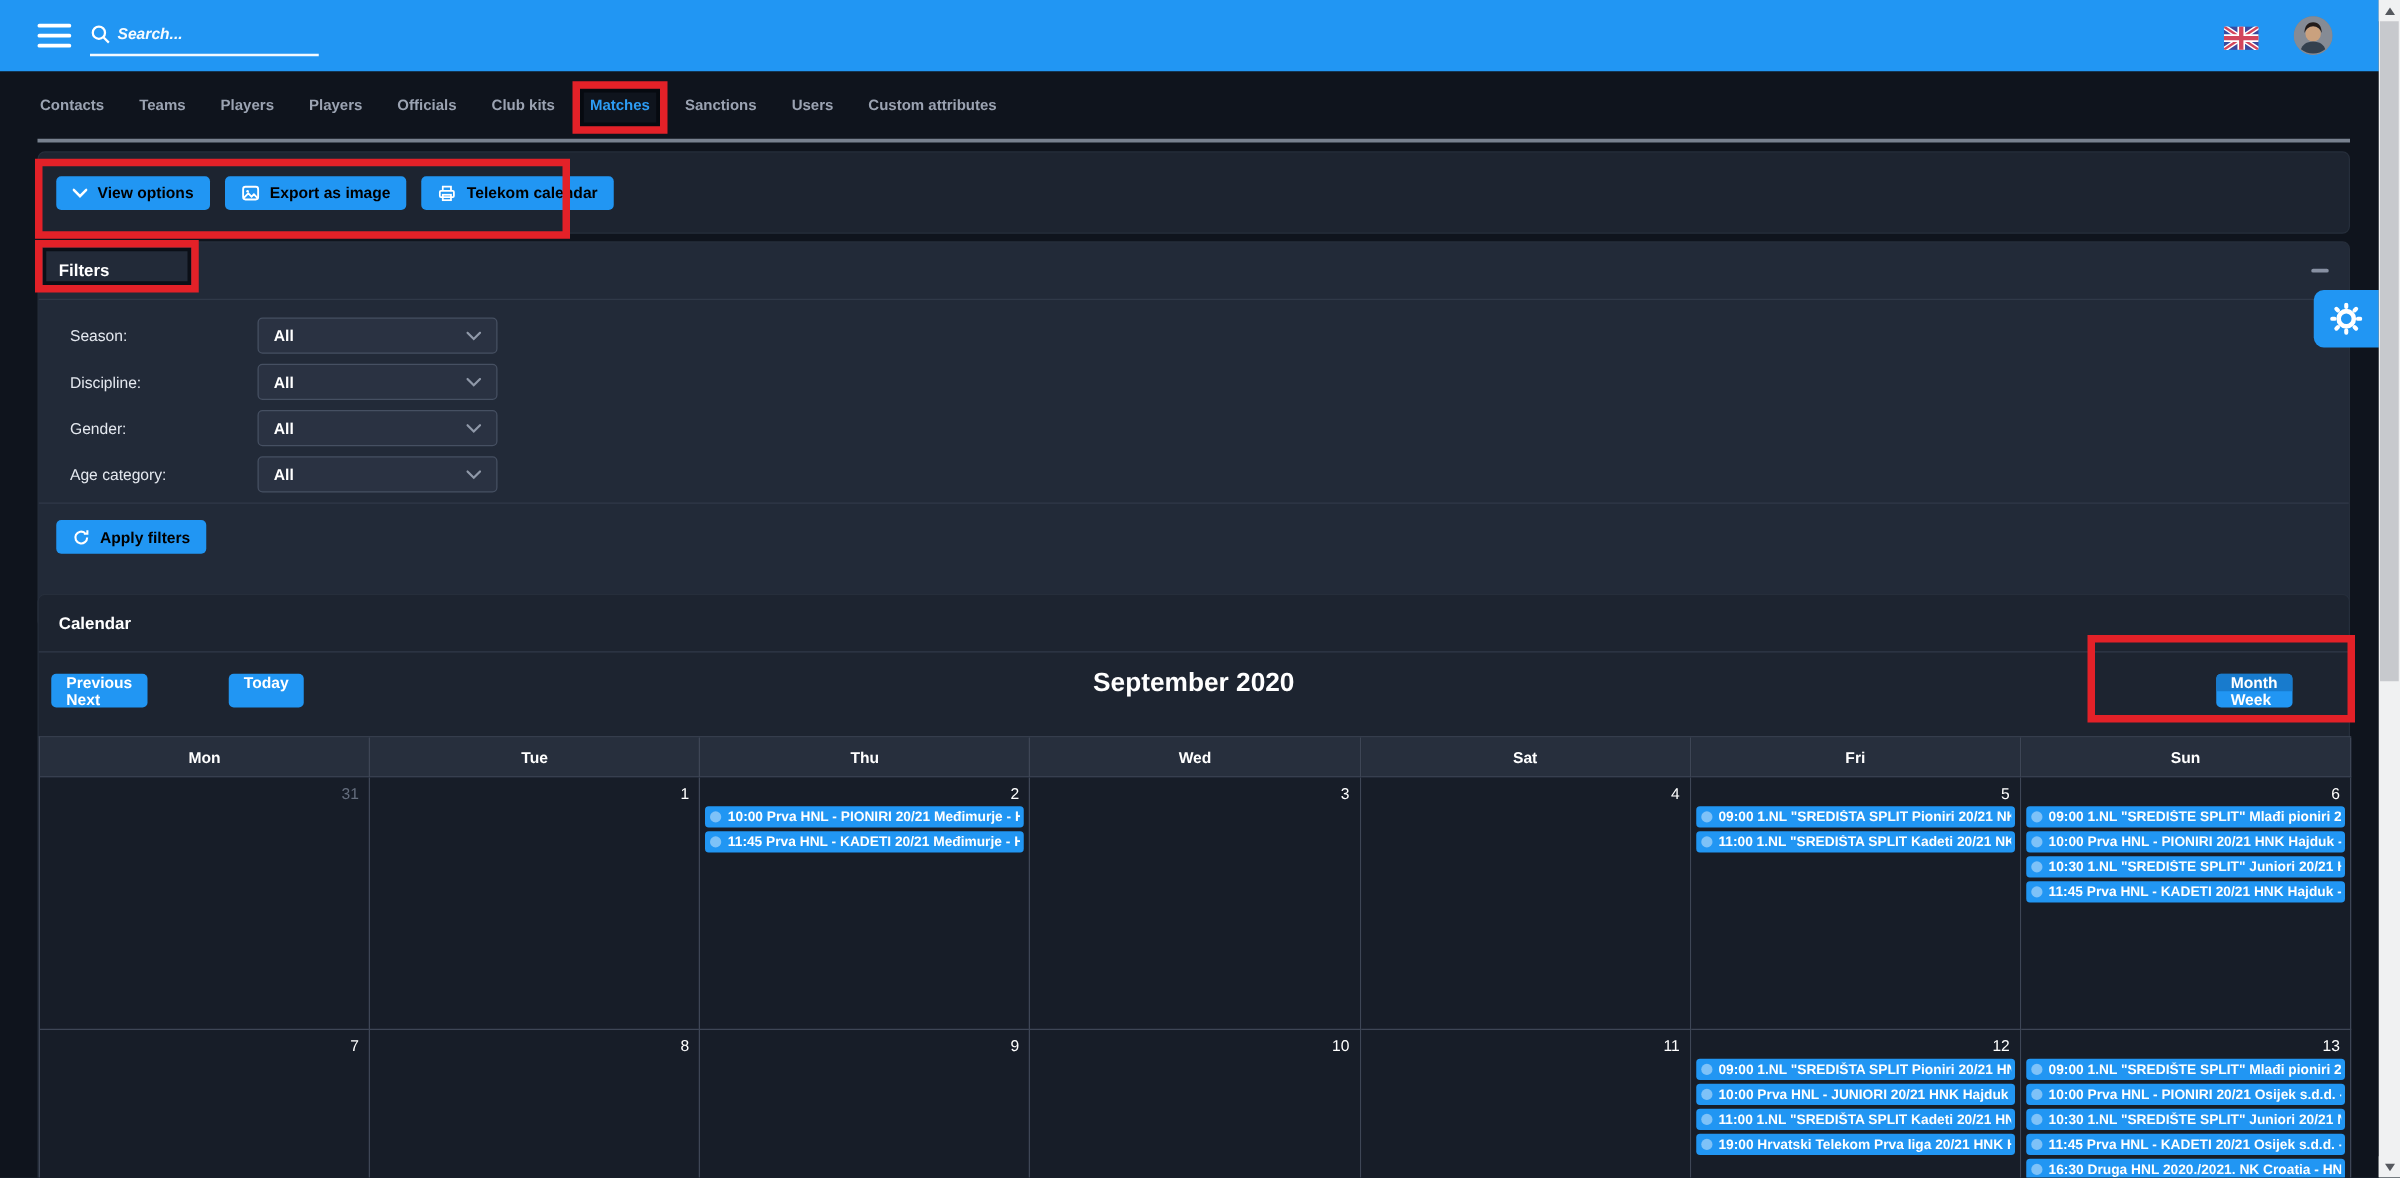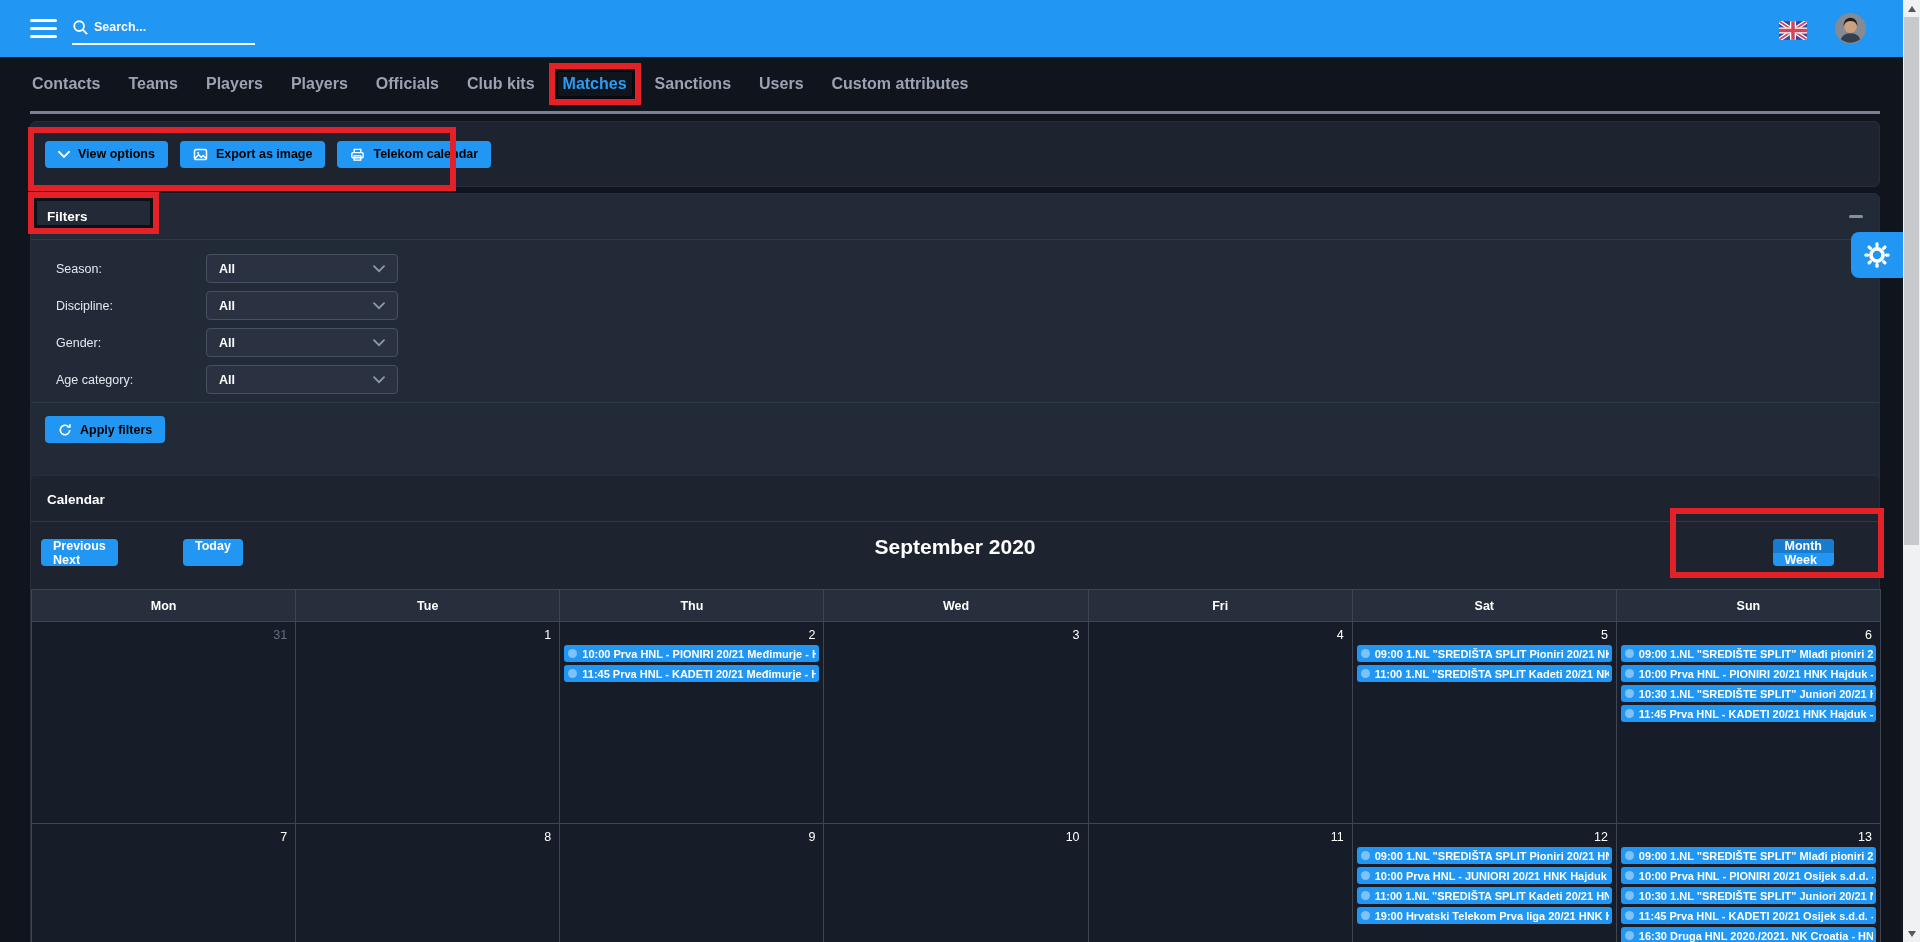--- a/index.html
+++ b/index.html
@@ -10,36 +10,36 @@
     font-family:"Liberation Sans", sans-serif;
     -webkit-font-smoothing:antialiased;
   }
 
   
   .navbar { position:absolute; left:0; top:0; width:1903px; height:57px; background:#2196f3; z-index:3; }
   .hamburger { position:absolute; left:30px; top:19px; width:27px; height:19px; cursor:pointer; }
   .hamburger span { display:block; width:27px; height:3.4px; background:#fff; border-radius:2px; margin-bottom:4.4px; }
   .search-wrap { position:absolute; left:72px; top:14px; width:190px; height:30px; }
   .search-wrap svg { position:absolute; left:0; top:5px; }
-  .search-text { position:absolute; left:22px; top:6px; color:rgba(255,255,255,.96); font-size:12.5px; font-weight:700; }
+  .search-text { position:absolute; left:22px; top:6px; color:rgba(255,255,255,.96); font-size:12.5px; font-weight:700;font-style:italic; }
   .search-underline { position:absolute; left:0; top:29px; width:183px; height:1.5px; background:rgba(255,255,255,.95); }
   .flag { position:absolute; left:1779px; top:21px; width:28px; height:19px; border-radius:2px; overflow:hidden; }
   .avatar { position:absolute; left:1835px; top:13px; width:31px; height:31px; border-radius:50%; overflow:hidden; background:#7d838d; }
 
   
   .scrollbar { position:absolute; right:0; top:0; width:17px; height:942px; background:#f0f1f2; z-index:50; }
   .sb-btn { position:absolute; left:0; width:17px; height:17px; display:flex; align-items:center; justify-content:center; background:#f0f1f2; }
   .sb-up { top:0; } .sb-down { bottom:0; }
   .sb-up::after { content:""; border-left:4.5px solid transparent; border-right:4.5px solid transparent; border-bottom:6px solid #55585e; }
   .sb-down::after { content:""; border-left:4.5px solid transparent; border-right:4.5px solid transparent; border-top:6px solid #55585e; }
   .sb-thumb { position:absolute; left:1px; top:17px; width:15px; height:528px; background:#c7c9cd; }
 
   
   .tabbar { position:absolute; left:30px; top:57px; width:1850px; height:54px; display:flex; align-items:center; gap:24px; }
-  .tab { position:relative; color:#9ba3b2; font-size:16px; font-weight:700; cursor:pointer; padding:4px 2px; }
+  .tab { position:relative; color:#9ba3b2; font-size:12px; font-weight:700; cursor:pointer; padding:4px 2px; }
   .tab.active { color:#2d9cf4; }
   .tab-underline { position:absolute; left:30px; top:111px; width:1850px; height:3px; background:#78818f; }
 
   
   .panel { position:absolute; left:30px; width:1850px; background:#1d2430; border-radius:6px; border:1px solid #262e3b; }
 
   
   .toolbar { top:121px; height:66px; }
   .toolbar-inner { display:flex; align-items:center; gap:12px; height:100%; padding-left:14px; }
   .btn { background:#2196f3; color:#000000; font-weight:700; font-size:12.5px; height:27px; border-radius:4px;
@@ -272,22 +272,22 @@
         <div class="seg active">Month</div>
         <div class="seg">Week</div>
         <div class="seg">Day</div>
       </div>
   </div>
   <div class="cal-grid">
       <div class="head-cell">Mon</div>
       <div class="head-cell">Tue</div>
       <div class="head-cell">Thu</div>
       <div class="head-cell">Wed</div>
+      <div class="head-cell">Sat</div>
       <div class="head-cell">Fri</div>
-      <div class="head-cell">Sat</div>
       <div class="head-cell">Sun</div>
       <div class="day-cell">
         <div class="date-num outside">31</div>
         <div class="events"></div>
       </div>
       <div class="day-cell">
         <div class="date-num">1</div>
         <div class="events"></div>
       </div>
       <div class="day-cell">

